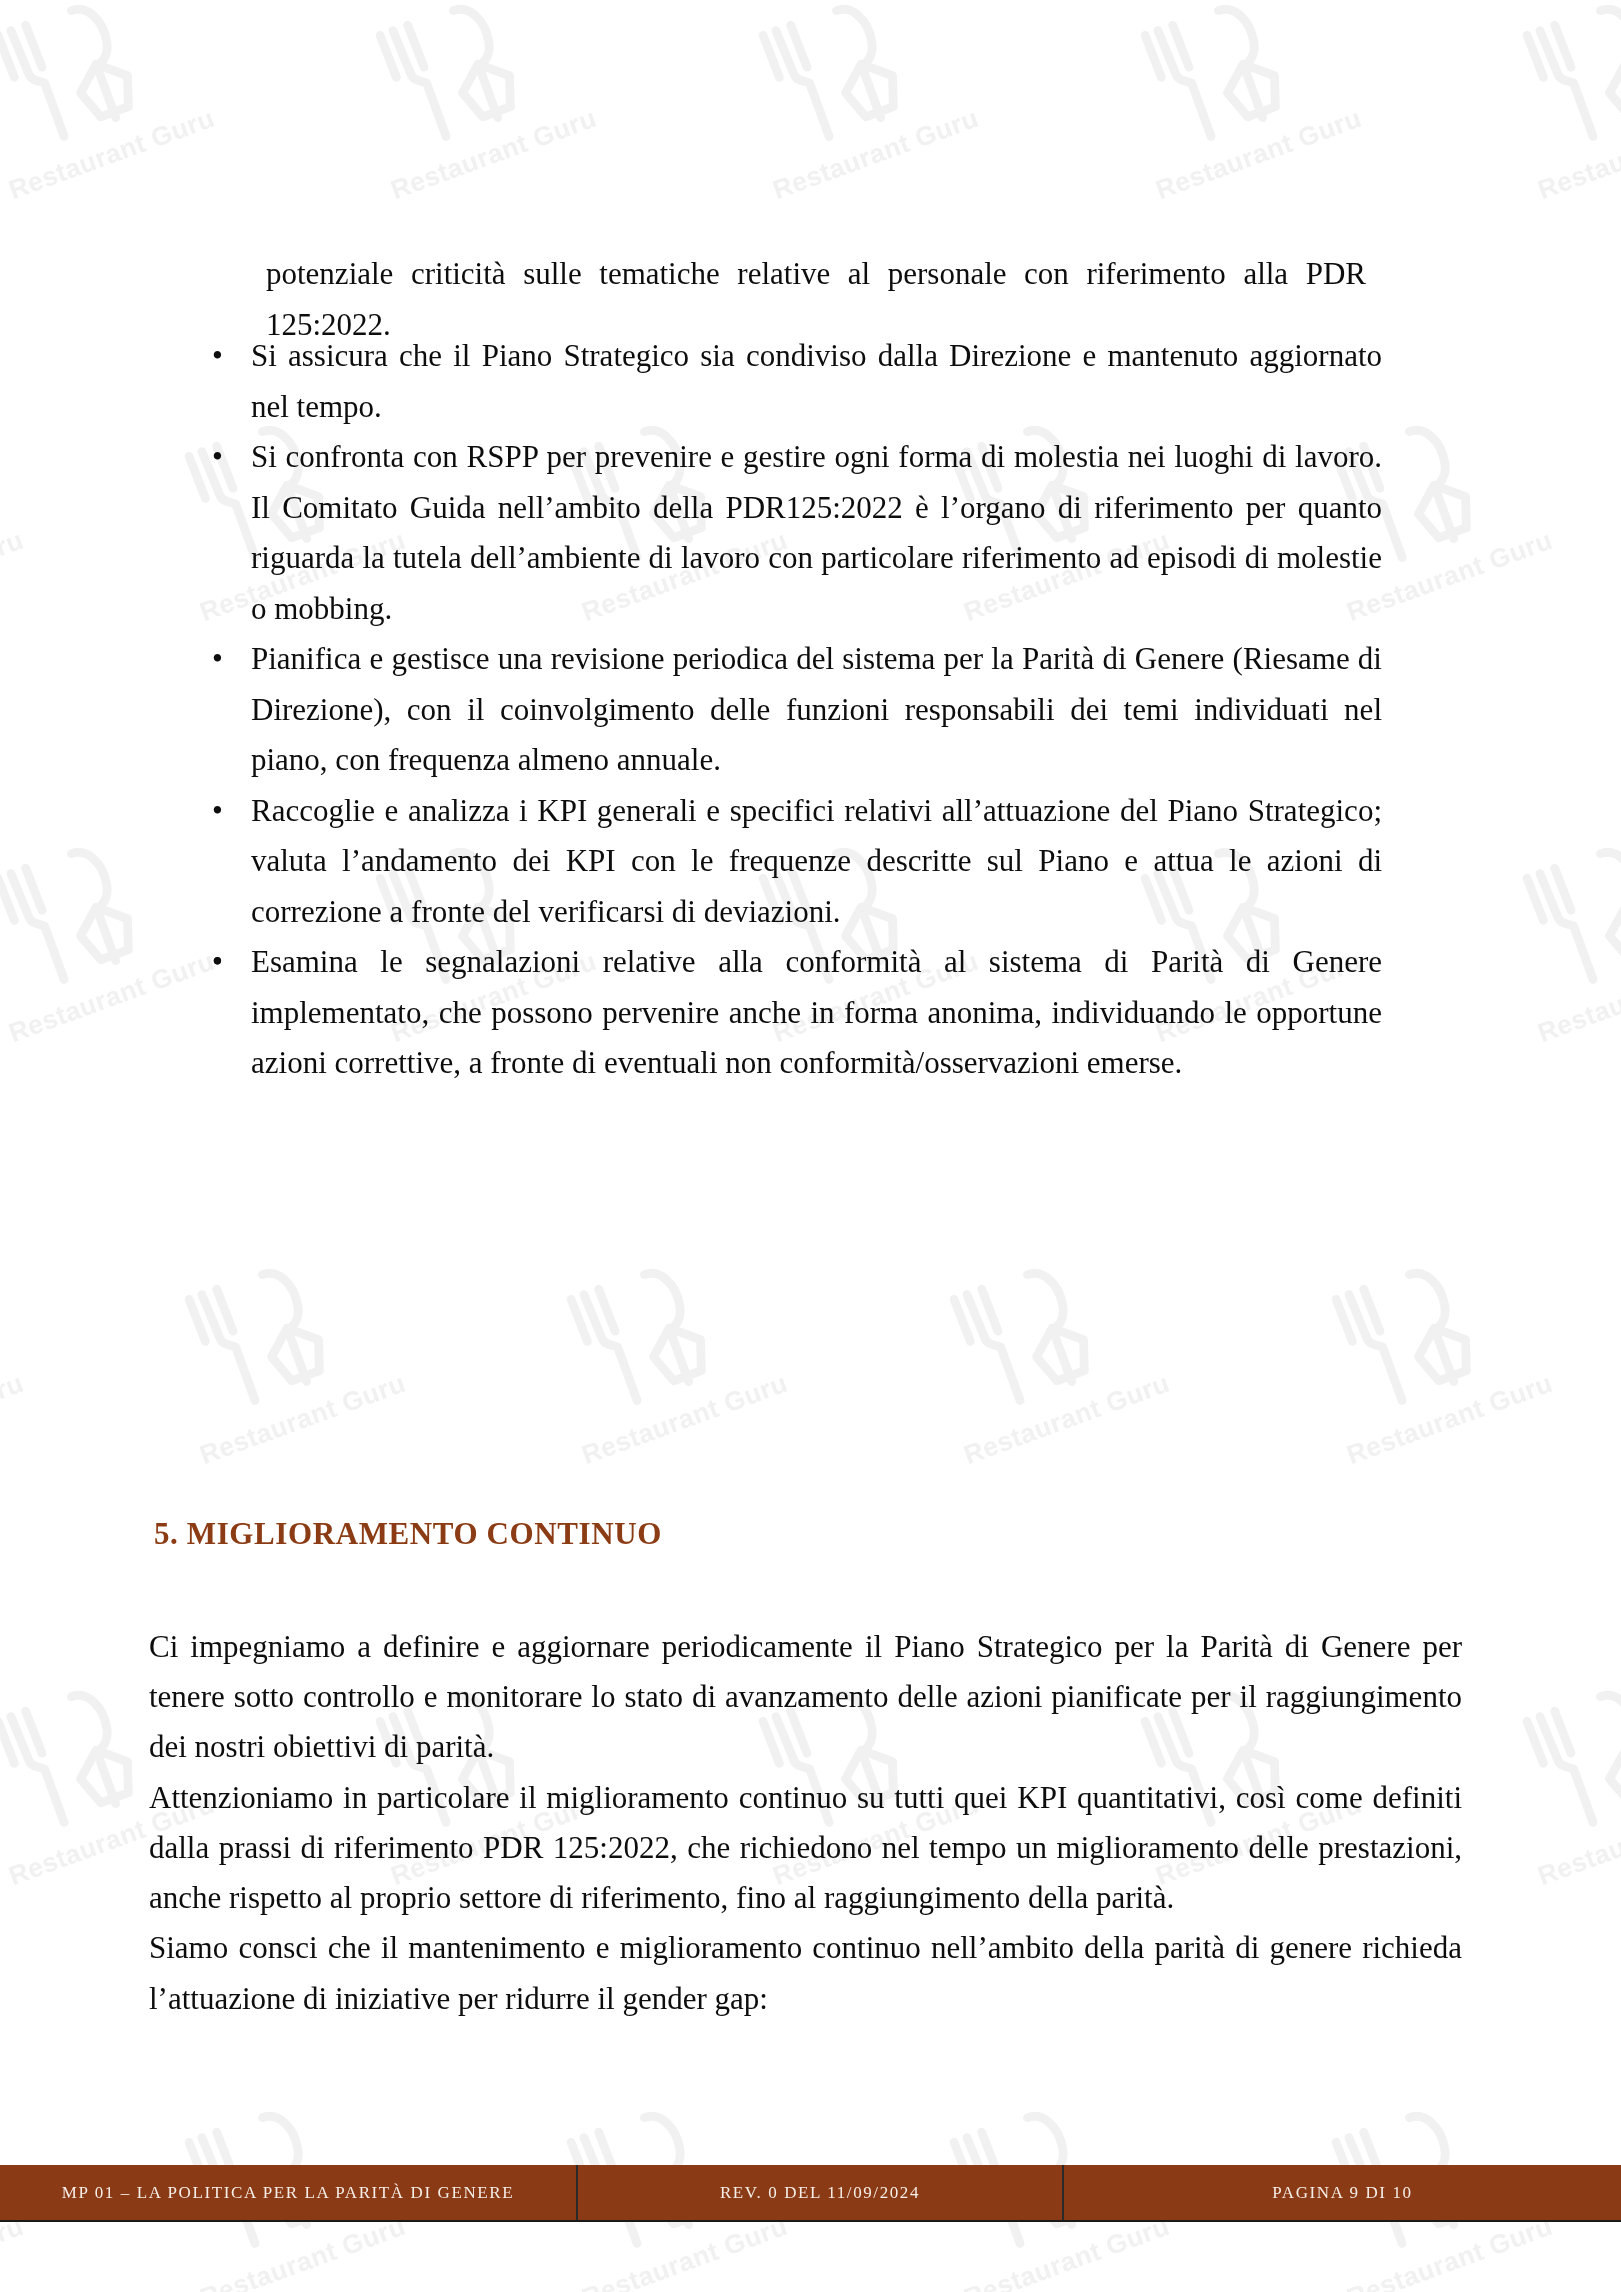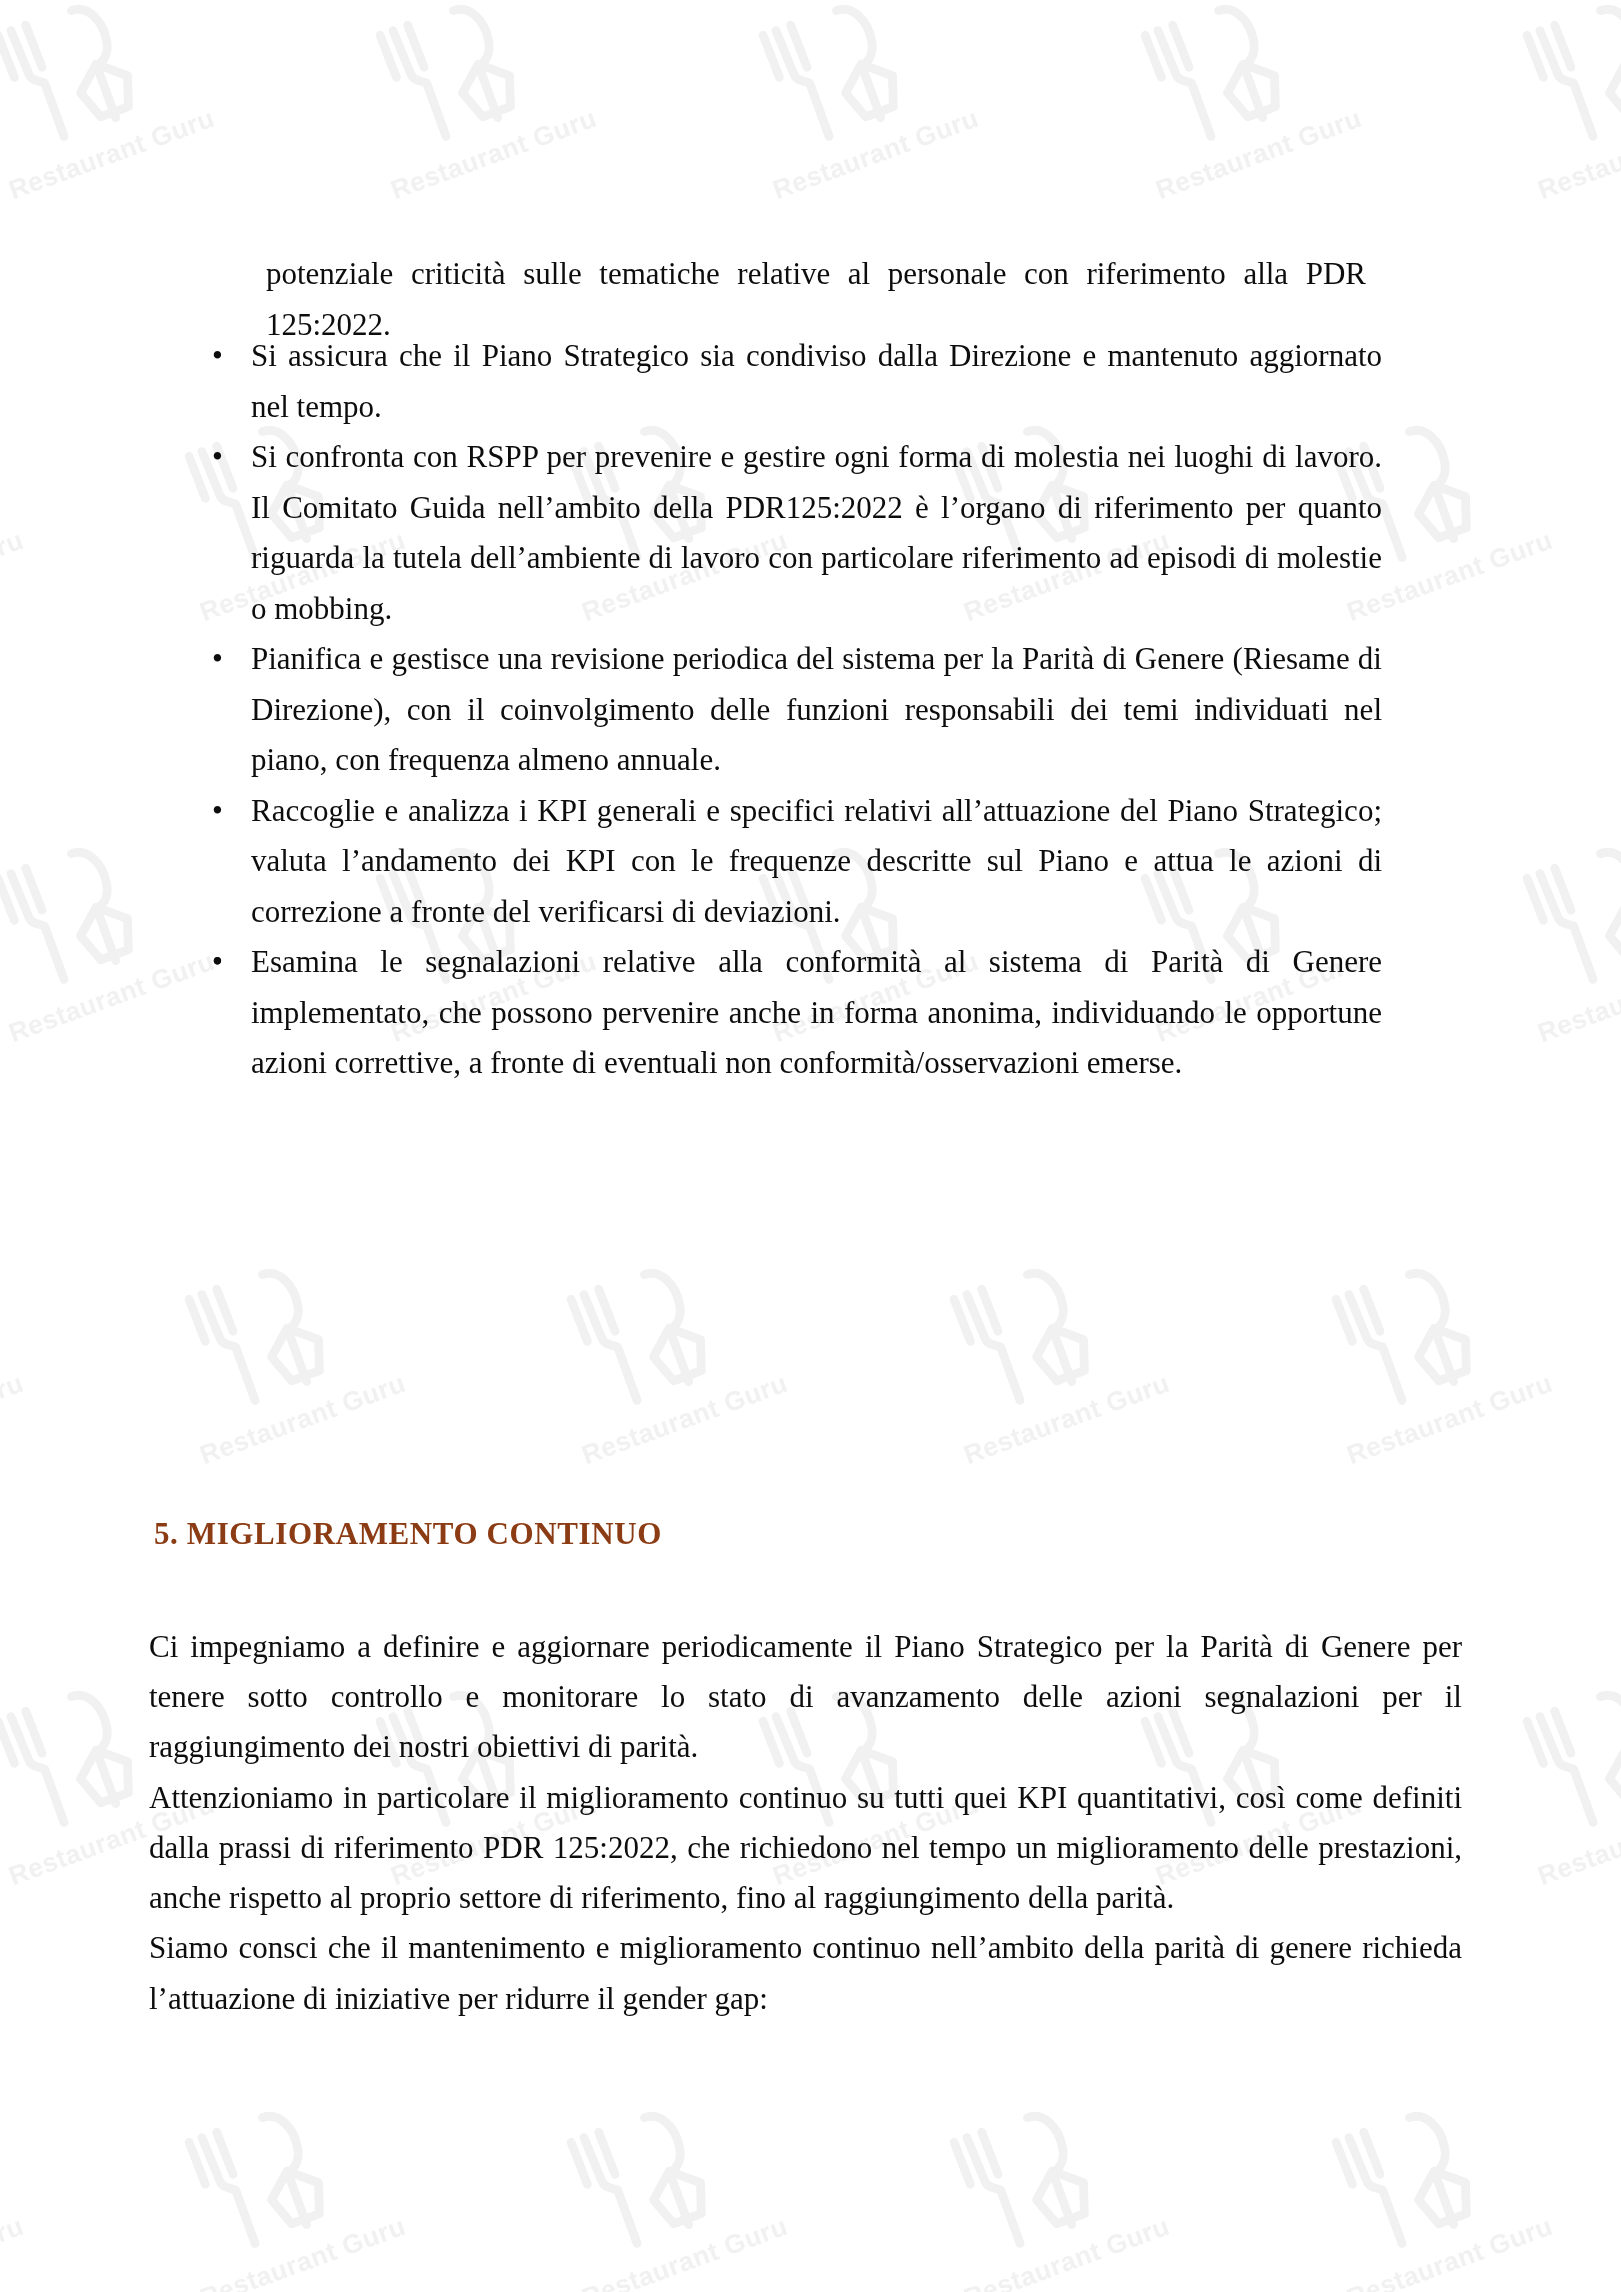--- a/index.html
+++ b/index.html
@@ -488,22 +488,27 @@
       <li class="bullet-item"><span class="dot">•</span><span>Si confronta con RSPP per prevenire e gestire ogni forma di molestia nei luoghi di lavoro. Il Comitato Guida nell’ambito della PDR125:2022 è l’organo di riferimento per quanto riguarda la tutela dell’ambiente di lavoro con particolare riferimento ad episodi di molestie o mobbing.</span></li>
       <li class="bullet-item"><span class="dot">•</span><span>Pianifica e gestisce una revisione periodica del sistema per la Parità di Genere (Riesame di Direzione), con il coinvolgimento delle funzioni responsabili dei temi individuati nel piano, con frequenza almeno annuale.</span></li>
       <li class="bullet-item"><span class="dot">•</span><span>Raccoglie e analizza i KPI generali e specifici relativi all’attuazione del Piano Strategico; valuta l’andamento dei KPI con le frequenze descritte sul Piano e attua le azioni di correzione a fronte del verificarsi di deviazioni.</span></li>
       <li class="bullet-item"><span class="dot">•</span></li>
       <li class="bullet-item"><span class="dot">•</span><span>Esamina le segnalazioni relative alla conformità al sistema di Parità di Genere implementato, che possono pervenire anche in forma anonima, individuando le opportune azioni correttive, a fronte di eventuali non conformità/osservazioni emerse.</span></li>
     </ul>
 
     <h2 class="section-heading" style="position:absolute; left:152px; top:1514px;">5. MIGLIORAMENTO CONTINUO</h2>
 
     <div style="position:absolute; left:149px; top:1622px; width:1313px;">
-      <p class="body-par">Ci impegniamo a definire e aggiornare periodicamente il Piano Strategico per la Parità di Genere per tenere sotto controllo e monitorare lo stato di avanzamento delle azioni segnalazioni per il raggiungimento dei nostri obiettivi di parità.</p>
+      <p class="body-par">Ci impegniamo a definire e aggiornare periodicamente il Piano Strategico per la Parità di Genere per tenere sotto controllo e monitorare lo stato di avanzamento delle azioni pianificate per il raggiungimento dei nostri obiettivi di parità.</p>
       <p class="body-par">Attenzioniamo in particolare il miglioramento continuo su tutti quei KPI quantitativi, così come definiti dalla prassi di riferimento PDR 125:2022, che richiedono nel tempo un miglioramento delle prestazioni, anche rispetto al proprio settore di riferimento, fino al raggiungimento della parità.</p>
       <p class="body-par">Siamo consci che il mantenimento e miglioramento continuo nell’ambito della parità di genere richieda l’attuazione di iniziative per ridurre il gender gap:</p>
     </div>
 
   </div>
 
+  <div class="footer">
+    <div class="footer-cell c1">MP 01 – LA POLITICA PER LA PARITÀ DI GENERE</div>
+    <div class="footer-cell c2">REV. 0 DEL 11/09/2024</div>
+    <div class="footer-cell c3">PAGINA 9 DI 10</div>
+  </div>
 
 </div>
 
 
 </body></html>

